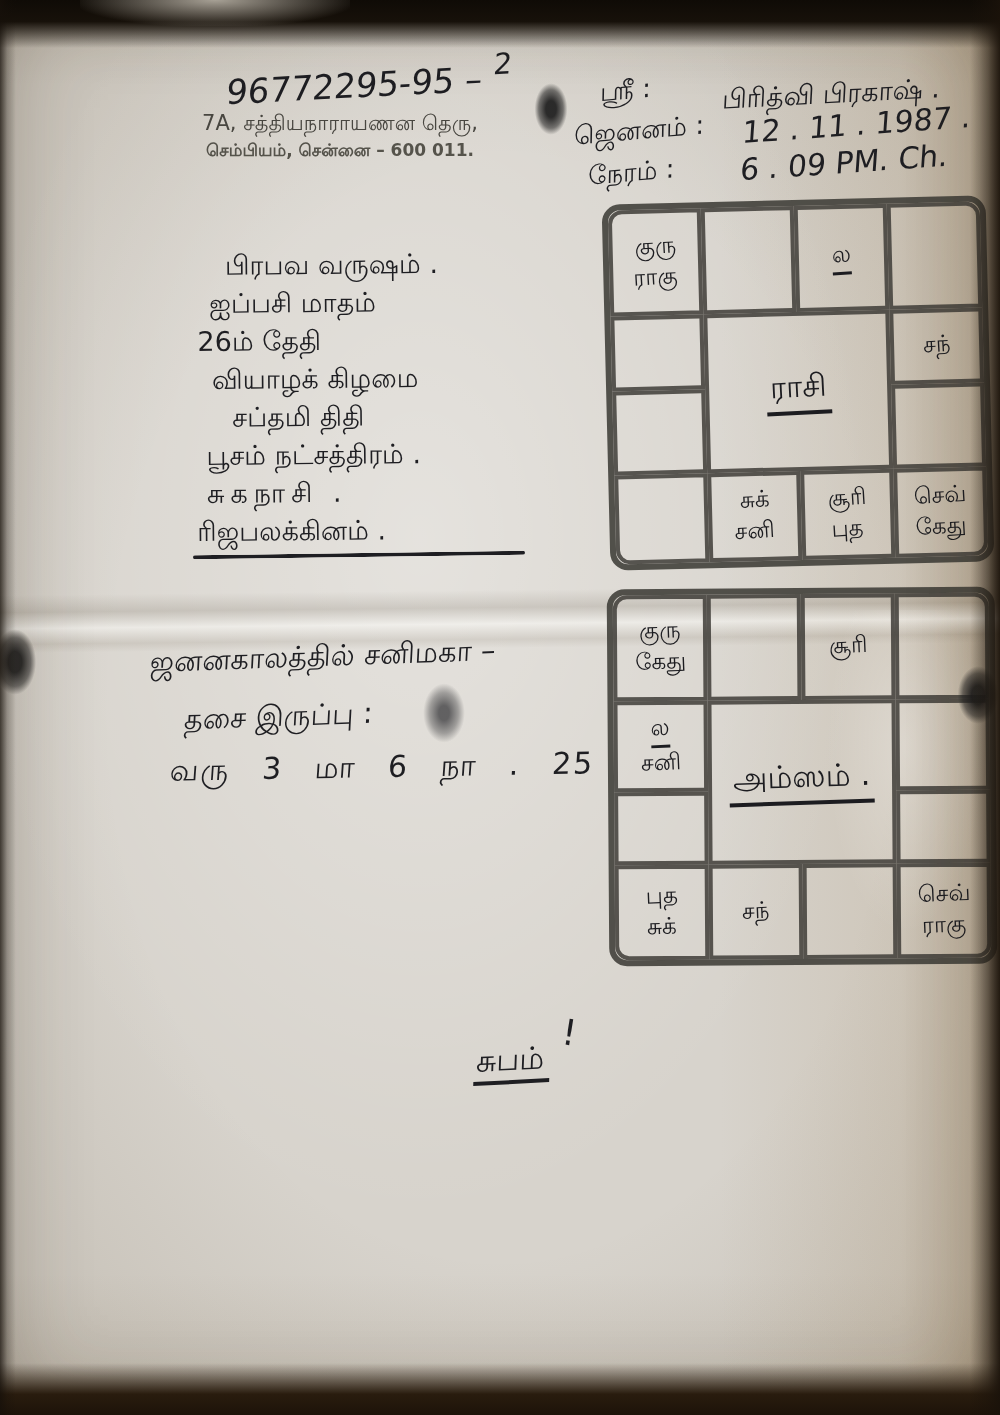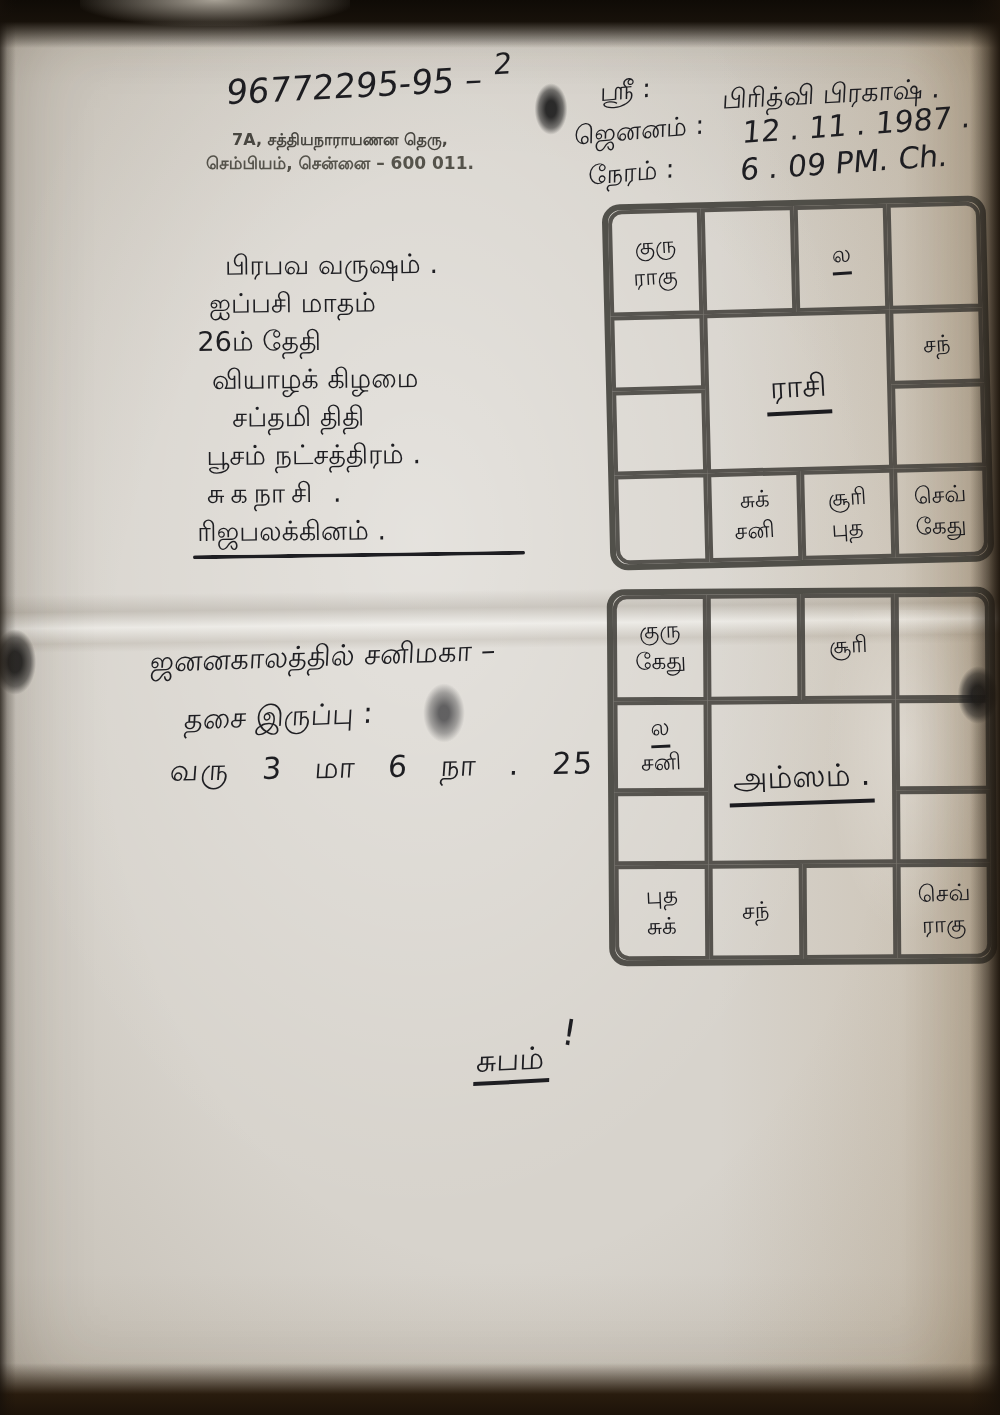--- a/index.html
+++ b/index.html
@@ -35,21 +35,21 @@
   .smudge{position:absolute;z-index:4;
      background:radial-gradient(closest-side, rgba(28,28,28,0.92) 25%, rgba(30,30,30,0.55) 58%, transparent 78%);
      border-radius:58% 42% 55% 45% / 48% 60% 40% 56%;}
   .smudge.soft{background:radial-gradient(closest-side, rgba(55,55,58,0.75) 20%, rgba(60,60,62,0.40) 55%, transparent 80%);}
   
   .hw{color:#1e1e22;z-index:2;line-height:1.15;}
   
   .letterhead{z-index:2;text-align:center;color:#3a3934;}
   .lh-name{font-size:24px;font-weight:bold;letter-spacing:0.5px;}
   .lh-tag{font-size:15.5px;font-weight:bold;margin-top:4px;}
-  .lh-a1{font-size:16px;font-weight:bold;margin-top:20px;color:#484640;}
+  .lh-a1{font-size:21px;font-weight:normal;margin-top:1px;color:#484640;}
   .lh-a2{font-size:17px;font-weight:bold;margin-top:2px;color:#55534b;}
   .lh-a3{font-size:16.5px;font-weight:bold;margin-top:3px;color:#3a3934;}
   .strike{text-decoration:line-through;text-decoration-thickness:3px;}
   
   .d-label{font-size:26px;}
   .d-value{font-size:27px;}
   
   .notes{z-index:2;}
   .notes div{font-size:27px;line-height:38px;color:#1e1e22;white-space:nowrap;}
   .rule{z-index:2;border-top:4px solid #1e1e22;border-radius:2px;}

